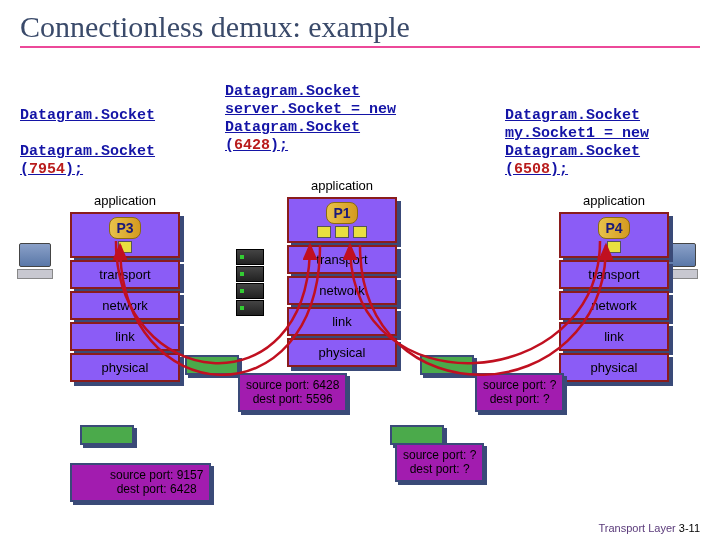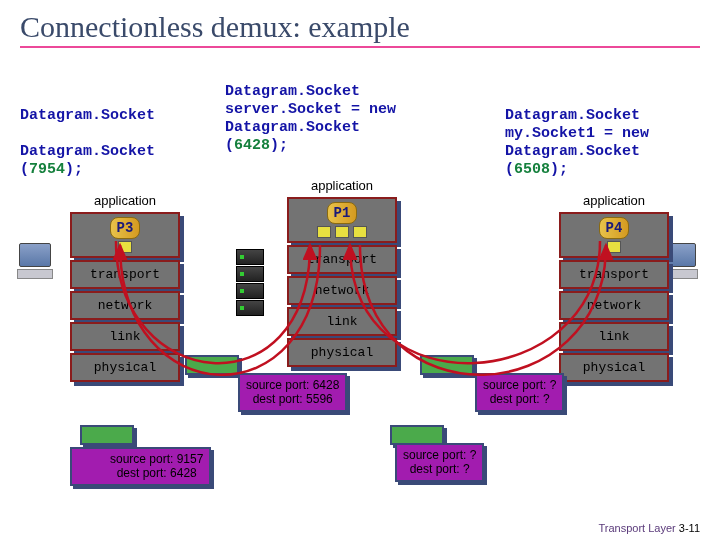--- a/index.html
+++ b/index.html
@@ -24,37 +24,36 @@
     position: relative;
     height: 420px;
   }
   .code-label {
     position: absolute;
     font-family: 'Courier New', monospace;
     font-size: 15px;
     font-weight: bold;
     line-height: 1.2;
   }
-  .color-blue  { color: #1414a6; }
-  .color-red   { color: #15803d; font-weight: bold; }
+  .color-blue  { color: #1414a6; text-decoration: underline; }
+  .color-red   { color: #b91c1c; font-weight: bold; }
 
   .stack {
     position: absolute;
     width: 110px;
     text-align: center;
     font-family: Arial, sans-serif;
     font-size: 13px;
   }
   .stack .box {
     border: 2px solid #8a1c1c;
-    background: #737373;
+    background: #8b5cf6;
     box-shadow: 4px 4px 0 #3a4a78;
     padding: 3px 0;
     margin-top: 2px;
-    font-family: Liberation Mono, monospace;
   }
   .stack .label-row {
     padding: 2px 0;
     color: #000;
   }
   .proc {
     display: inline-block;
     background: linear-gradient(to right, #e8c24a, #d49a20);
     border: 1px solid #8a6a10;
     border-radius: 8px;
@@ -252,21 +251,21 @@
 
   <div class="pkt-head" style="left:165px; top:292px;"></div>
   <div class="pkt-head" style="left:60px;  top:362px;"></div>
   <div class="pkt-head" style="left:400px; top:292px;"></div>
   <div class="pkt-head" style="left:370px; top:362px;"></div>
 
   <div class="pkt" style="left:218px; top:310px;">
     <span>source port: 6428</span><br>
     <span>dest port: 5596</span>
   </div>
-  <div class="pkt" style="left:50px; top:384px;padding-left:38px;">
+  <div class="pkt" style="left:50px; top:400px;padding-left:38px;">
     <span>source port: 9157</span><br>
     <span>dest port: 6428</span>
   </div>
   <div class="pkt" style="left:455px; top:310px;">
     <span>source port: ?</span><br>
     <span>dest port: ?</span>
   </div>
   <div class="pkt" style="left:375px; top:380px;">
     <span>source port: ?</span><br>
     <span>dest port: ?</span>

